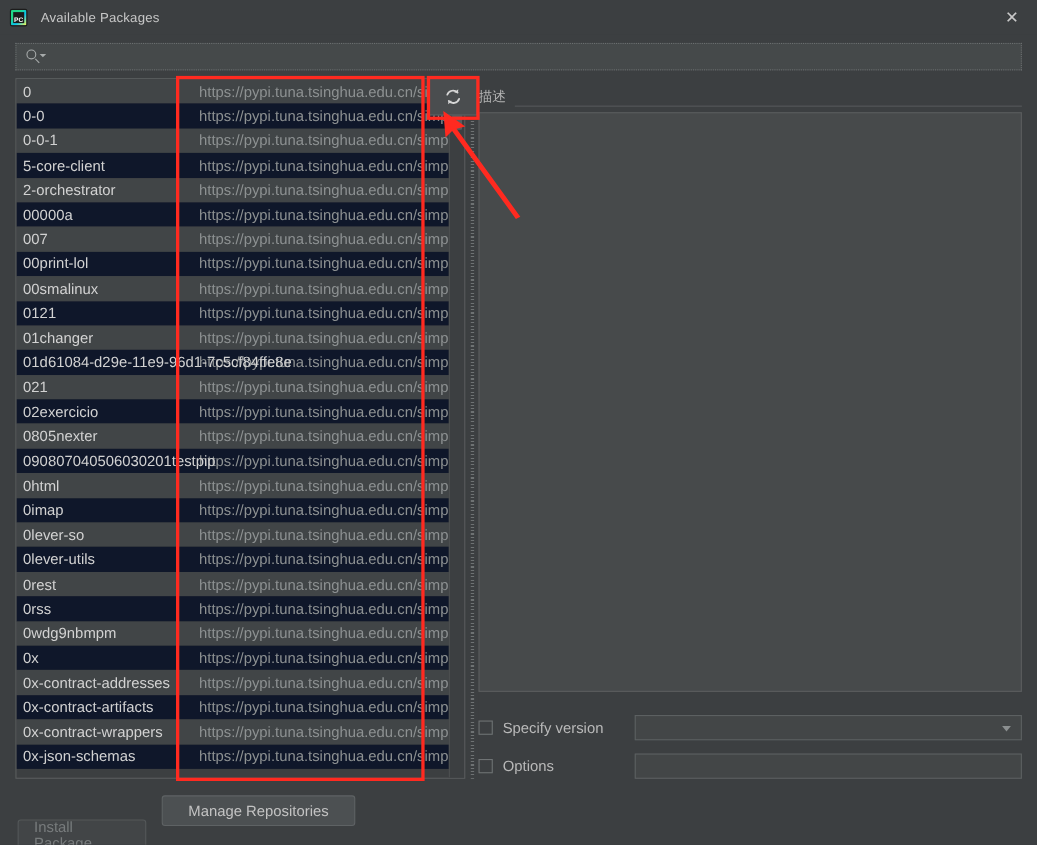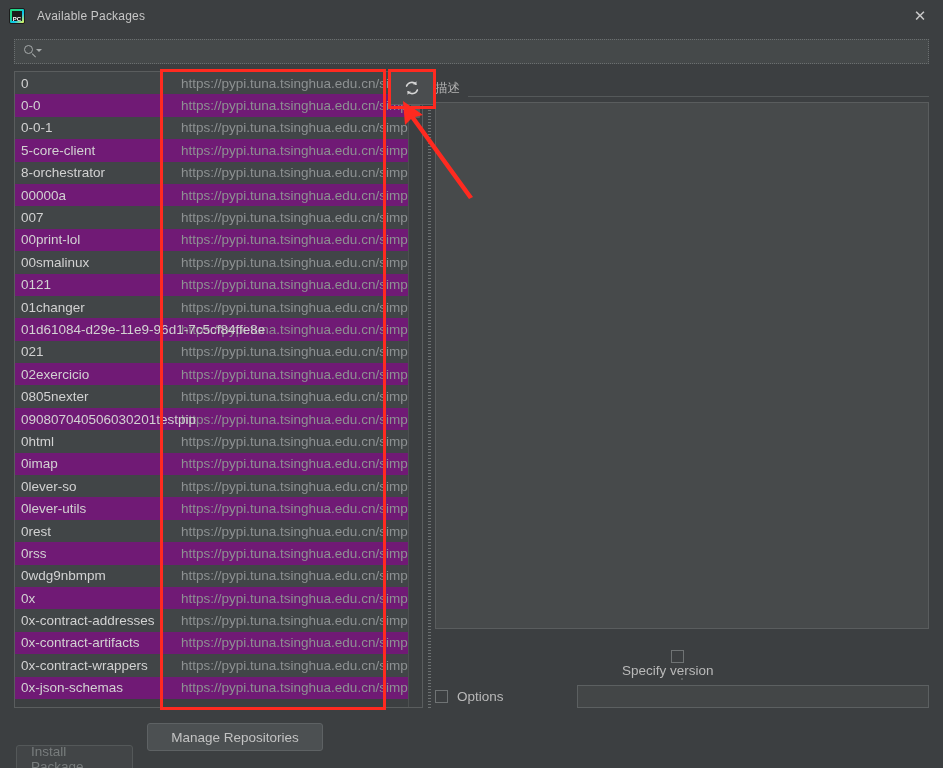--- a/index.html
+++ b/index.html
@@ -150,21 +150,21 @@
     overflow: hidden;
   }
   .pkg-row {
     height: 22.4px;
     display: flex;
     align-items: center;
     font-size: 13.5px;
     box-sizing: border-box;
   }
   .pkg-row.odd  { background: #414547; }
-  .pkg-row.even { background: #701a75; }
+  .pkg-row.even { background: #0f172a; }
   .pkg-name {
     width: 160px;
     padding-left: 6px;
     box-sizing: border-box;
     color: #d2d2d2;
     white-space: nowrap;
     overflow: visible;
     flex: none;
     position: relative;
     z-index: 2;
@@ -245,21 +245,21 @@
     width: 494px; height: 70px;
   }
   .opt-row {
     position: absolute;
     left: 0;
     width: 494px;
     height: 22px;
     display: flex;
     align-items: center;
   }
-  #opt-version { top: 12px; flex-direction: column; }
+  #opt-version { top: 12px; }
   #opt-options { top: 47px; }
   .checkbox {
     width: 13px; height: 13px;
     box-sizing: border-box;
     border: 1px solid #6f7374;
     background: #3c3f41;
     margin-right: 9px;
     flex: none;
   }
   .opt-label {
@@ -381,21 +381,21 @@
         </div>
         <div class="pkg-row odd">
           <div class="pkg-name">0-0-1</div>
           <div class="pkg-repo">https://pypi.tuna.tsinghua.edu.cn/simple/</div>
         </div>
         <div class="pkg-row even">
           <div class="pkg-name">5-core-client</div>
           <div class="pkg-repo">https://pypi.tuna.tsinghua.edu.cn/simple/</div>
         </div>
         <div class="pkg-row odd">
-          <div class="pkg-name">8-orchestrator</div>
+          <div class="pkg-name">2-orchestrator</div>
           <div class="pkg-repo">https://pypi.tuna.tsinghua.edu.cn/simple/</div>
         </div>
         <div class="pkg-row even">
           <div class="pkg-name">00000a</div>
           <div class="pkg-repo">https://pypi.tuna.tsinghua.edu.cn/simple/</div>
         </div>
         <div class="pkg-row odd">
           <div class="pkg-name">007</div>
           <div class="pkg-repo">https://pypi.tuna.tsinghua.edu.cn/simple/</div>
         </div>

